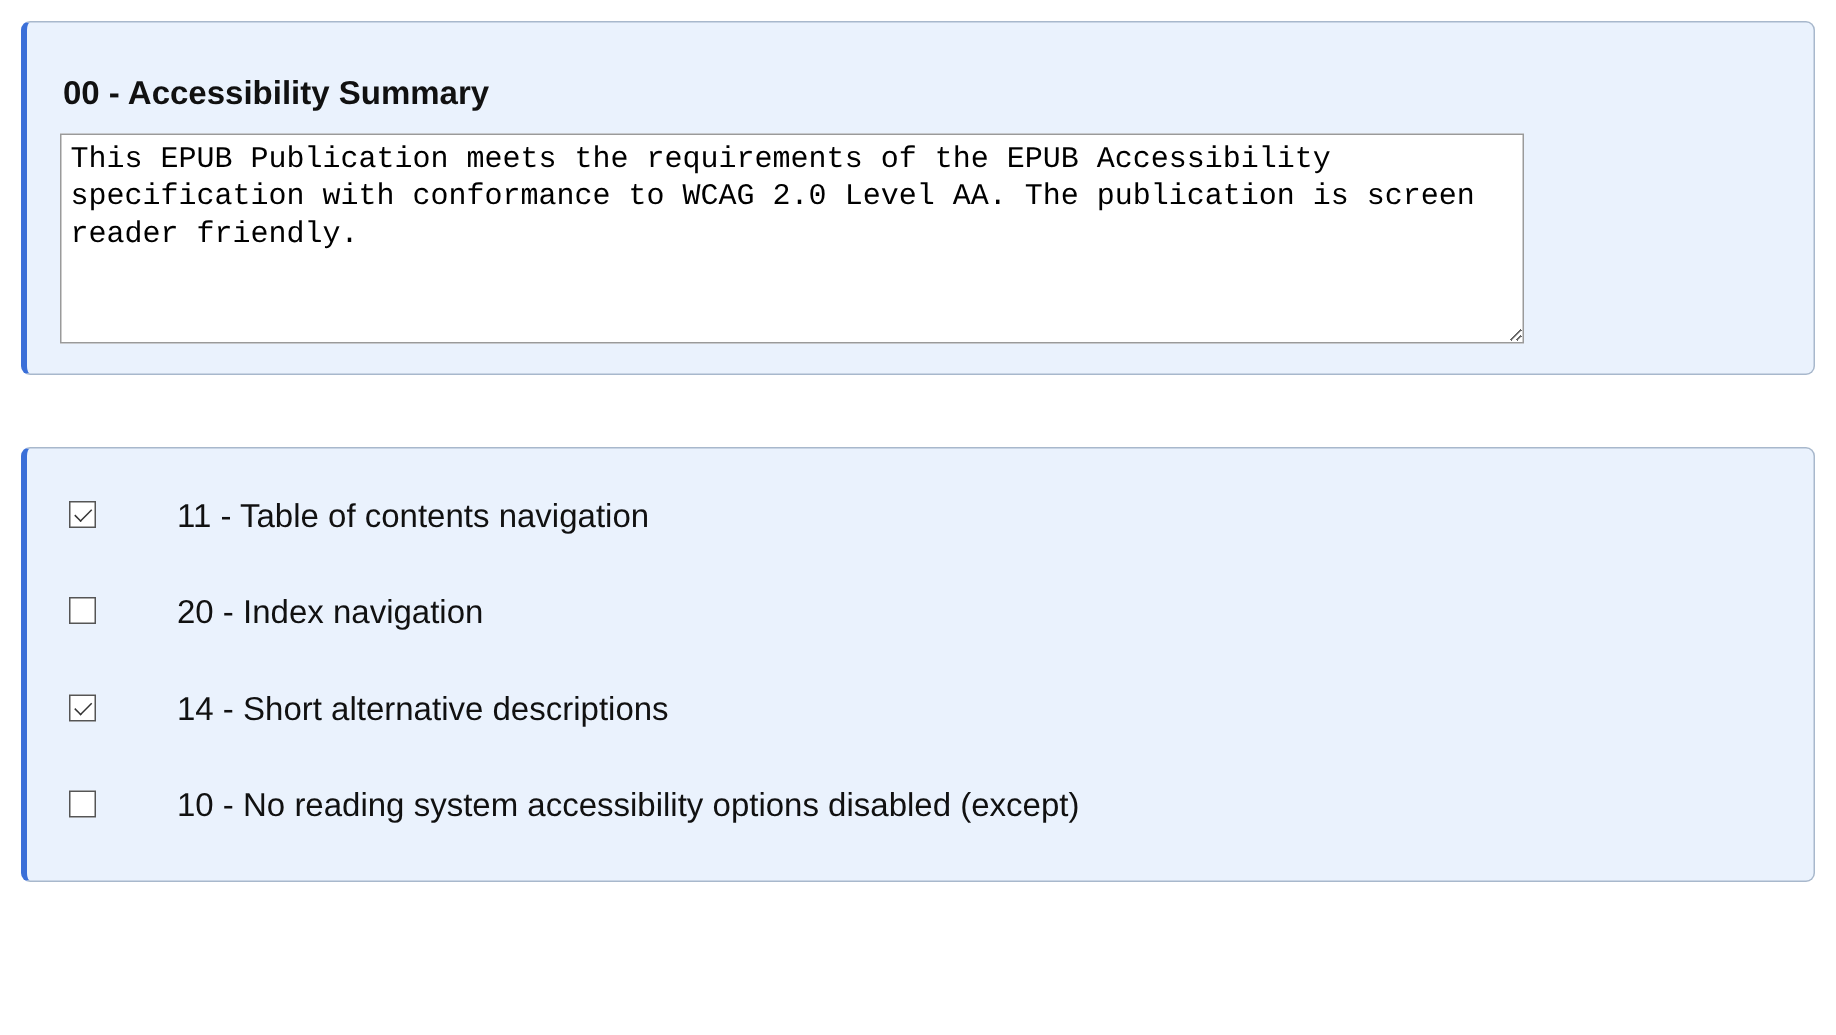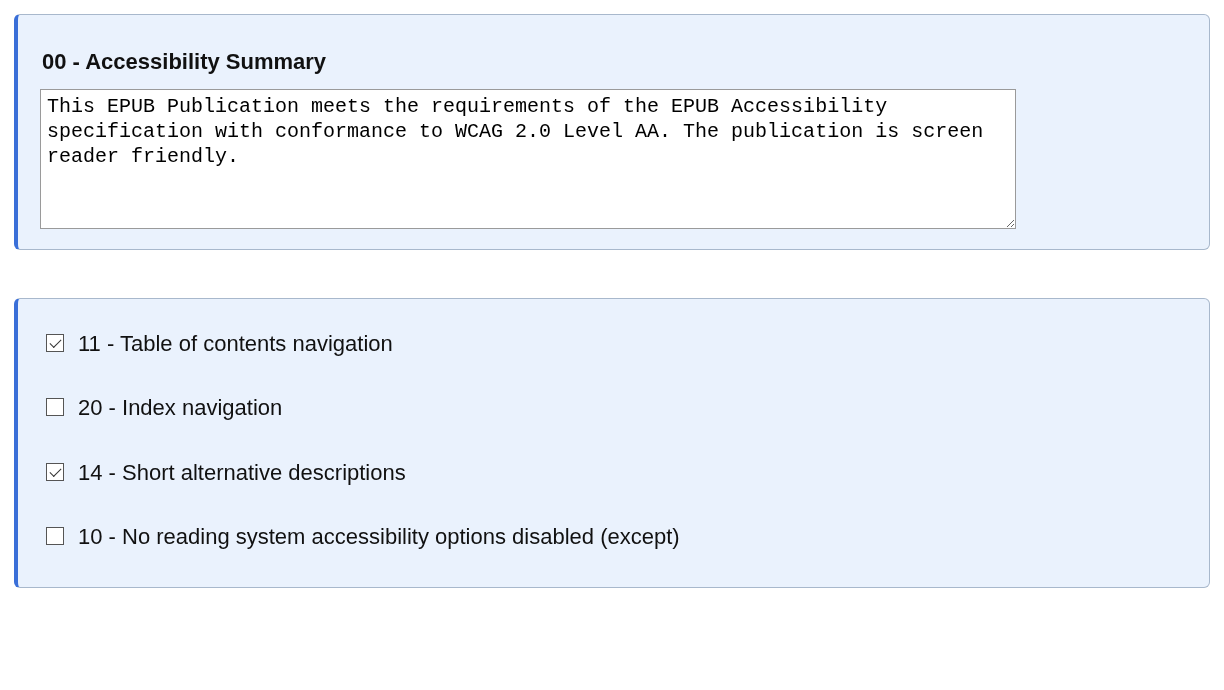--- a/index.html
+++ b/index.html
@@ -46,20 +46,21 @@
       border: 1px solid #9a9a9a;
       background: #ffffff;
       resize: both;
       overflow: auto;
       display: block;
     }
     .check-row {
       display: flex;
       align-items: flex-start;
       margin: 0 0 38px 6px;
+      gap: 40px;
     }
     .check-row:last-child {
       margin-bottom: 10px;
     }
     .checkbox-box {
       width: 18px;
       height: 18px;
       border: 1.5px solid #555;
       background: #fff;
       margin-right: 14px;

